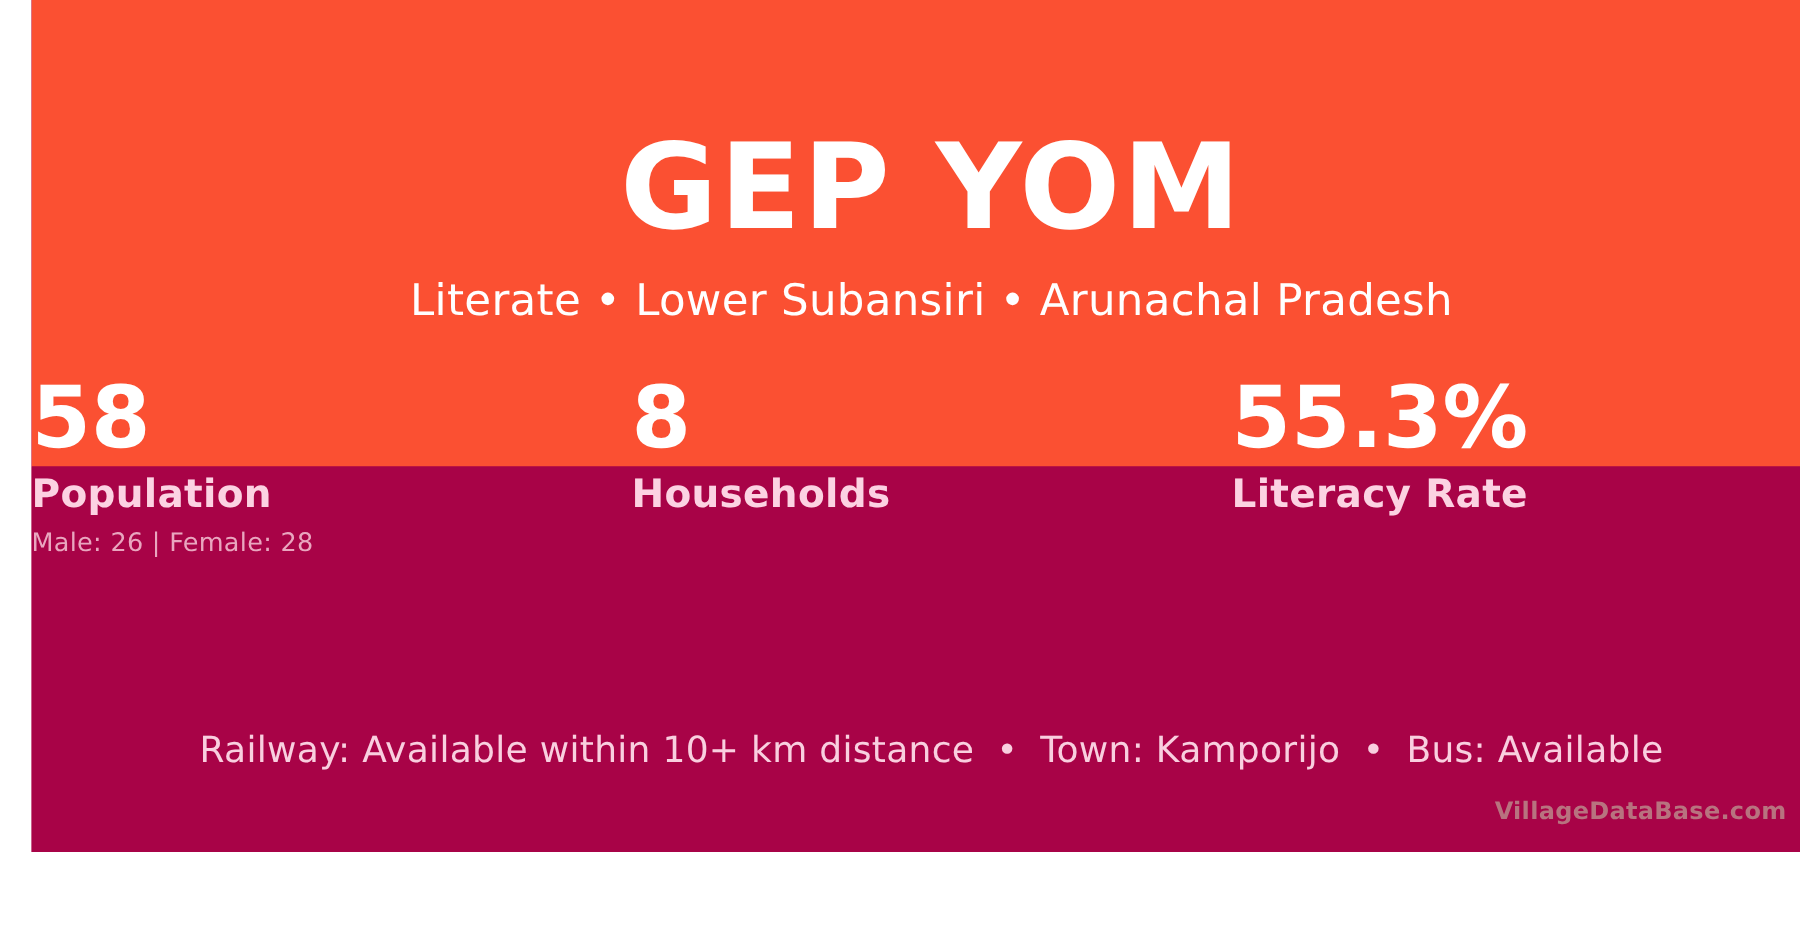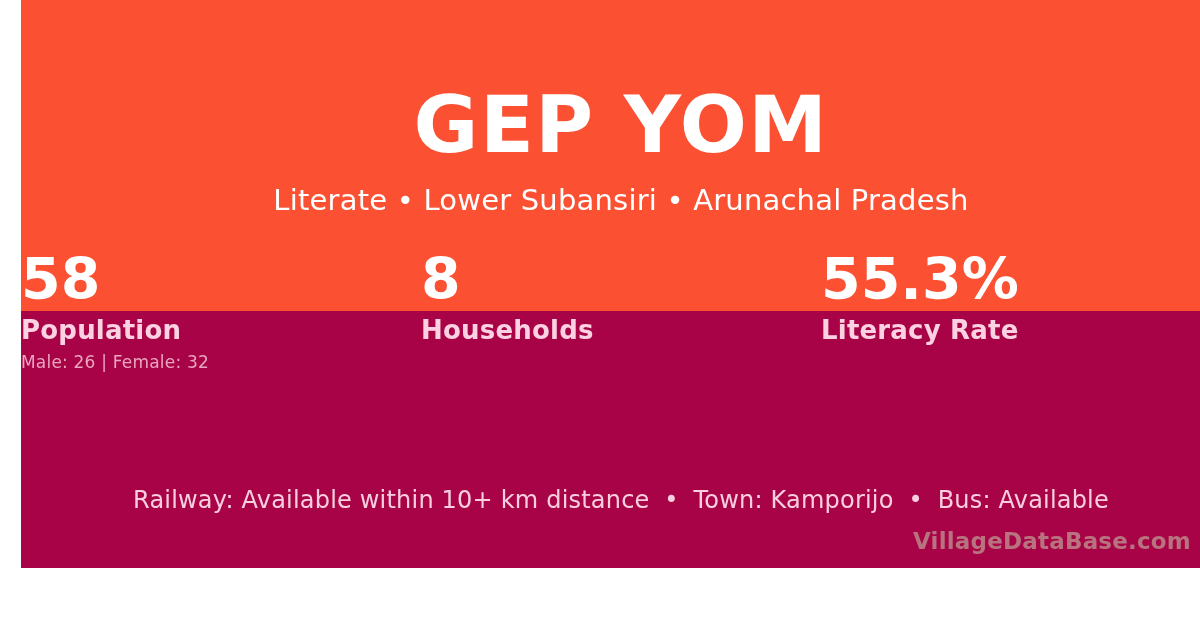--- a/index.html
+++ b/index.html
@@ -148,21 +148,21 @@
     display: inline-block;
     padding: 0 7px;
     color: #f9cfdf;
   }
 
   
   #branding {
     position: absolute;
     right: 30px;
     bottom: 12px;
-    font-size: 23px;
+    font-size: 16px;
     line-height: 30px;
     font-weight: 700;
     color: #b8737f;
     letter-spacing: 0.2px;
     white-space: nowrap;
     z-index: 5;
   }
 </style>
 </head>
 <body>
@@ -175,21 +175,21 @@
   <div id="header">
     <h1 id="village-title">GEP YOM</h1>
     <div id="village-location">Literate • Lower Subansiri • Arunachal Pradesh</div>
   </div>
 
   <div id="stats-row">
 
     <div class="stat-block">
       <span class="stat-value">58</span>
       <span class="stat-label">Population</span>
-      <span class="stat-sub">Male: 26 | Female: 32</span>
+      <span class="stat-sub">Male: 26 | Female: 28</span>
     </div>
 
     <div class="stat-block">
       <span class="stat-value">8</span>
       <span class="stat-label">Households</span>
       <span class="stat-sub"></span>
     </div>
 
     <div class="stat-block">
       <span class="stat-value">55.3%</span>

